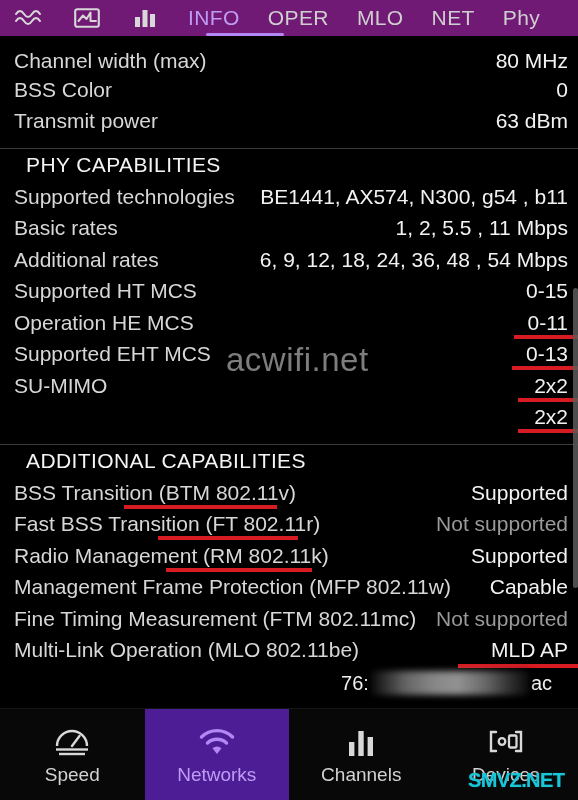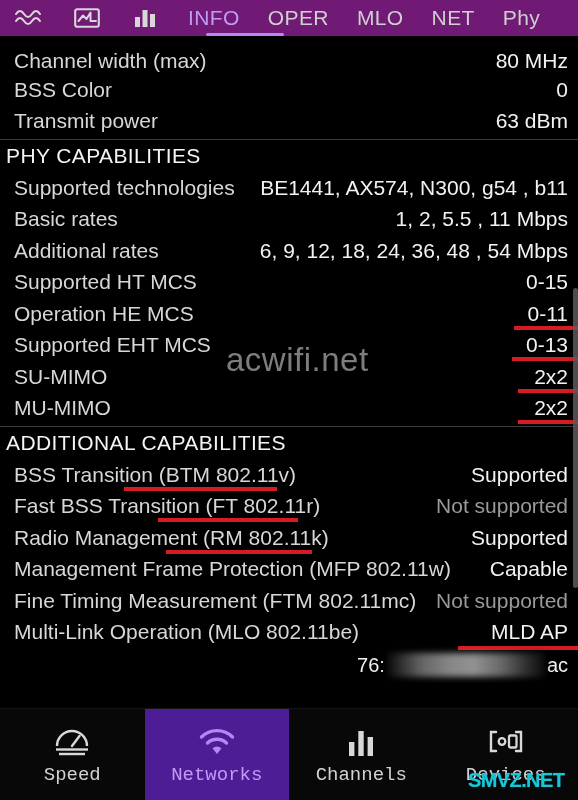--- a/index.html
+++ b/index.html
@@ -73,26 +73,26 @@
     font-size: 21px;
     color: #f2f2f2;
     margin-left: auto;
     flex: 0 0 auto;
     text-align: center;
   }
   .val.dim { color: #9a9a9a; }
   .section {
     height: 33px;
     display: flex; align-items: center;
-    padding: 0 6px;
+    padding: 0 26px;
     font-size: 21px;
     color: #f4f4f4;
     letter-spacing: .4px;
     border-top: 1px solid #3a3a3a;
-    margin-top: 2px;
+    margin-top: 11px;
   }
 
   
   .ul-val {
     position: absolute;
     height: 4px;
     background: #d61b22;
     right: 0;
     bottom: 0px;
   }
@@ -101,21 +101,21 @@
     height: 4px;
     background: #d61b22;
     bottom: 0px;
   }
 
   
   .macrow {
     position: relative;
     height: 34px;
     display: flex; align-items: center; justify-content: flex-end;
-    padding-right: 10px;
+    padding-right: 26px;
   }
   .macpre, .macpost { font-size: 20px; color: #f0f0f0; }
   .macblur {
     display: inline-block;
     width: 158px; height: 24px;
     margin: 0 2px;
     background: linear-gradient(90deg,#0a0a0a 0%, #2e2e2e 8%, #6b6b6b 22%, #8f8f8f 40%,
                  #9a9a9a 55%, #6f6f6f 72%, #333 88%, #0b0b0b 100%);
     filter: blur(3px);
     opacity: .95;
@@ -150,21 +150,20 @@
   }
 
   
   .bottomnav {
     position: absolute;
     left: 0; bottom: 0;
     width: 578px; height: 92px;
     background: #080808;
     display: flex;
     border-top: 1px solid #141414;
-    font-family: Liberation Mono, monospace;
   }
   .navitem {
     flex: 1 1 0;
     display: flex; flex-direction: column;
     align-items: center; justify-content: center;
     gap: 7px;
     position: relative;
   }
   .navitem.active { background: #4c1d95; }
   .navlabel {
@@ -267,21 +266,20 @@
       <span class="lbl">Supported EHT MCS</span>
       <span class="val">0-13</span>
       <span class="ul-val" style="width:66px;"></span>
     </div>
     <div class="row">
       <span class="lbl">SU-MIMO</span>
       <span class="val">2x2</span>
       <span class="ul-val" style="width:60px;"></span>
     </div>
     <div class="row">
-      <span class="lbl">MU-MIMO</span>
       <span class="val">2x2</span>
       <span class="ul-val" style="width:60px;"></span>
     </div>
 
     <div class="section">ADDITIONAL CAPABILITIES</div>
 
     <div class="row">
       <span class="lbl">BSS Transition (BTM 802.11v)</span>
       <span class="val">Supported</span>
       <span class="ul-lbl" style="left:124px;width:153px;"></span>

